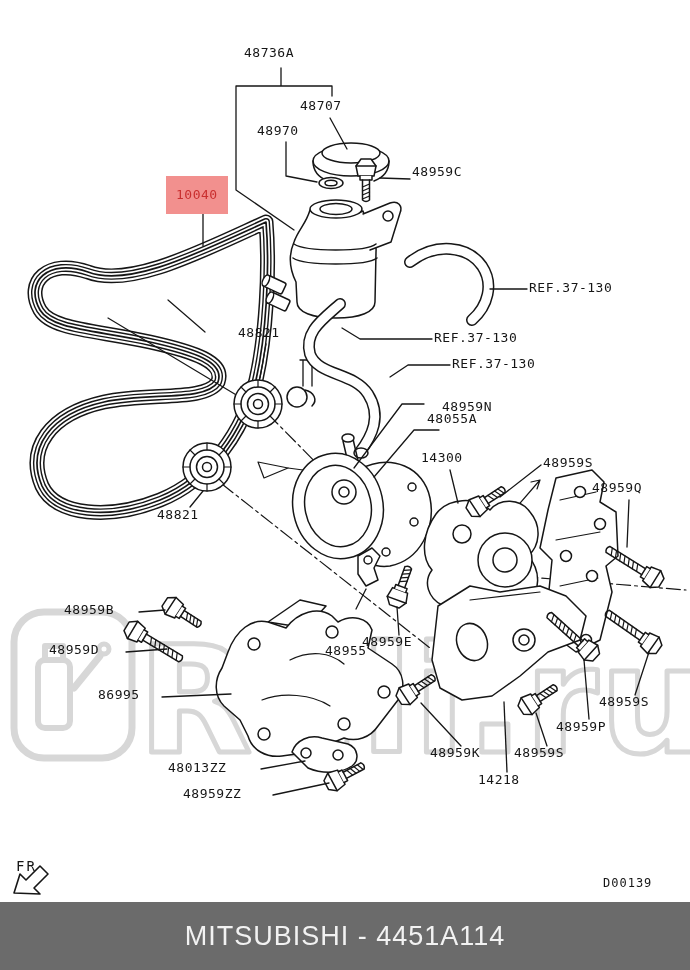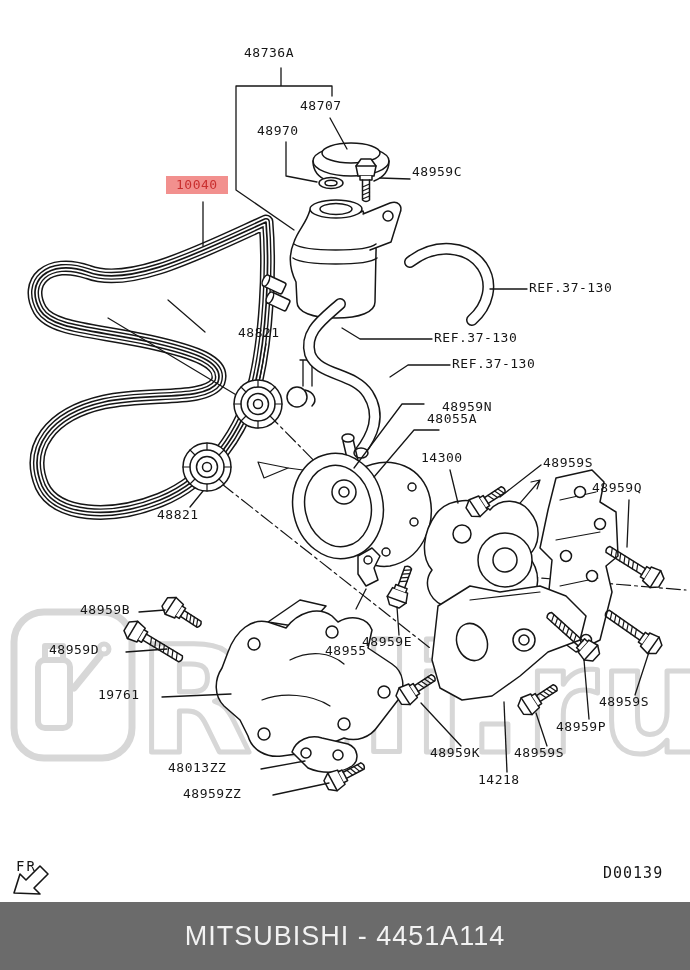--- a/index.html
+++ b/index.html
@@ -6,23 +6,23 @@
     --hl-bg:#f2908e; --hl-fg:#c92f2f;
     --footer-bg:#6b6b6b; --footer-fg:#f2f2f2;
     --line:#161616; --wm:#d7d7d7;
   }
   html,body{margin:0;padding:0;background:#fff;}
   .stage{position:relative;width:690px;height:970px;background:#fff;overflow:hidden;
          font-family:"DejaVu Sans Mono",monospace;}
   svg.art{position:absolute;left:0;top:0;}
   .plabel{position:absolute;font-size:13px;letter-spacing:.5px;color:var(--line);
           white-space:nowrap;line-height:1.1;}
-  .plabel.hl{background:var(--hl-bg);color:var(--hl-fg);padding:2px 10px;}
+  .plabel.hl{background:var(--hl-bg);color:var(--hl-fg);padding:12px 10px;}
   .fr-label{position:absolute;font-size:14px;font-weight:normal;letter-spacing:2px;color:var(--line);margin-top:12px;}
-  .drawno{position:absolute;font-size:15px;letter-spacing:1px;color:var(--line);}
+  .drawno{position:absolute;font-size:12px;letter-spacing:1px;color:var(--line);margin-top:12px;}
   .footer{position:absolute;left:0;top:902px;width:690px;height:68px;background:var(--footer-bg);
           color:var(--footer-fg);display:flex;align-items:center;justify-content:center;gap:36px;
           font-family:"Liberation Sans",sans-serif;font-size:27px;letter-spacing:1px;}
 </style>
 </head>
 <body>
 
 <div class="stage">
 
   <svg class="art" width="690" height="902" viewBox="0 0 690 902" fill="none" stroke="#161616" stroke-width="1.5" stroke-linecap="round" stroke-linejoin="round">
@@ -264,25 +264,25 @@
   <span class="plabel" style="left:529px;top:281px">REF.37-130</span>
   <span class="plabel" style="left:238px;top:326px">48821</span>
   <span class="plabel" style="left:434px;top:331px">REF.37-130</span>
   <span class="plabel" style="left:452px;top:357px">REF.37-130</span>
   <span class="plabel" style="left:427px;top:412px">48055A</span>
   <span class="plabel" style="left:442px;top:400px">48959N</span>
   <span class="plabel" style="left:421px;top:451px">14300</span>
   <span class="plabel" style="left:543px;top:456px">48959S</span>
   <span class="plabel" style="left:592px;top:481px">48959Q</span>
   <span class="plabel" style="left:157px;top:508px">48821</span>
-  <span class="plabel" style="left:80px;top:603px">48959B</span>
+  <span class="plabel" style="left:64px;top:603px">48959B</span>
   <span class="plabel" style="left:49px;top:643px">48959D</span>
   <span class="plabel" style="left:325px;top:644px">48955</span>
   <span class="plabel" style="left:362px;top:635px">48959E</span>
-  <span class="plabel" style="left:98px;top:688px">19761</span>
+  <span class="plabel" style="left:98px;top:688px">86995</span>
   <span class="plabel" style="left:599px;top:695px">48959S</span>
   <span class="plabel" style="left:556px;top:720px">48959P</span>
   <span class="plabel" style="left:430px;top:746px">48959K</span>
   <span class="plabel" style="left:514px;top:746px">48959S</span>
   <span class="plabel" style="left:478px;top:773px">14218</span>
   <span class="plabel" style="left:168px;top:761px">48013ZZ</span>
   <span class="plabel" style="left:183px;top:787px">48959ZZ</span>
 
   <span class="fr-label" style="left:16px;top:846px">FR</span>
   <span class="drawno" style="left:603px;top:864px">D00139</span>

